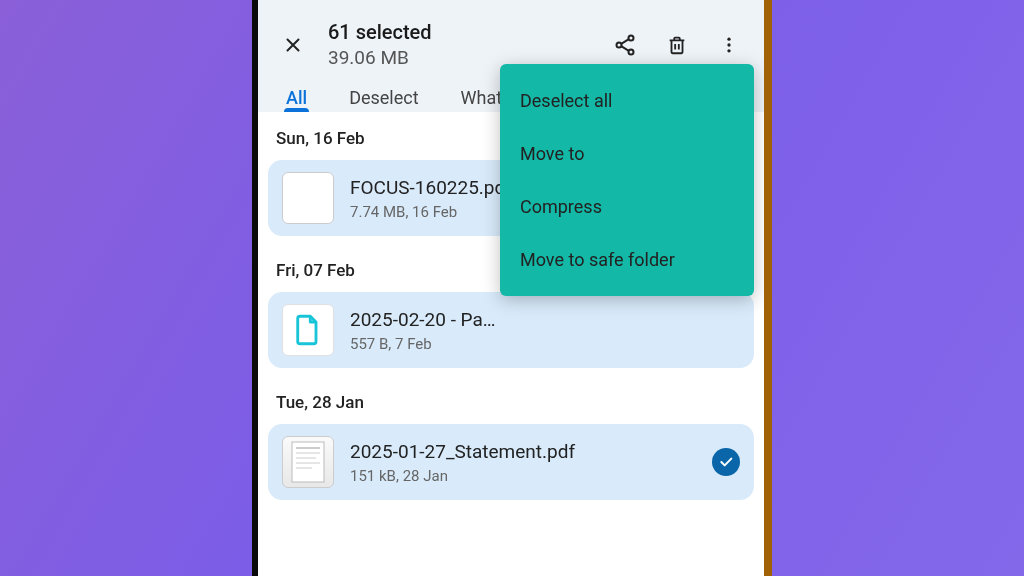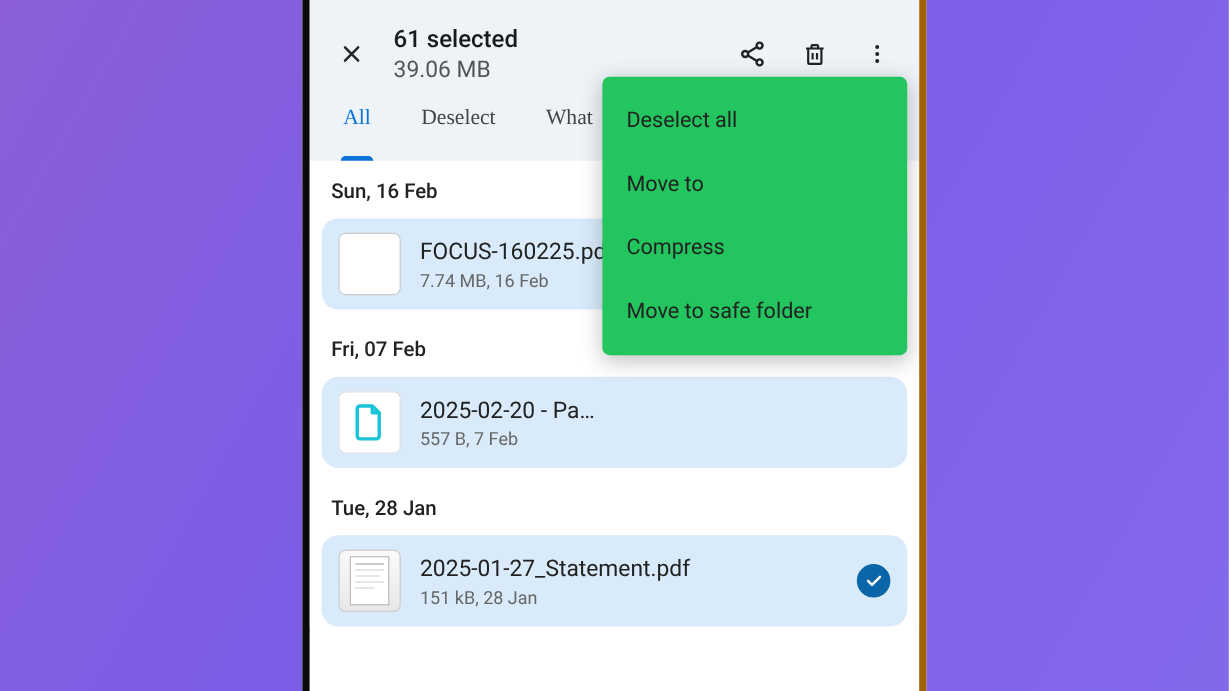--- a/index.html
+++ b/index.html
@@ -11,21 +11,21 @@
     background: linear-gradient(120deg, #8a5fd8 0%, #7b5de8 45%, #8468ea 100%);
     display: flex;
     justify-content: center;
   }
   .phone {
     width: 520px;
     height: 576px;
     background: #fff;
     position: relative;
     border-left: 6px solid #0a0a0a;
-    border-right: 6px solid #a16207;
+    border-right: 8px solid #a16207;
     overflow: hidden;
   }
   .header {
     background: #eef3f8;
     padding: 14px 14px 0 14px;
   }
   .header-row {
     display: flex;
     align-items: center;
     gap: 18px;
@@ -35,26 +35,25 @@
   .sel-text { flex:1; }
   .sel-title { font-size: 20px; font-weight: 500; color: #1a1a1a; }
   .sel-sub { font-size: 19px; color: #555; margin-top:2px;}
   .icon-btn { width: 34px; height: 34px; display:flex; align-items:center; justify-content:center; cursor:pointer;}
   .tabs {
     display:flex;
     gap: 34px;
     padding: 0 10px;
   }
   .tab {
-    padding: 8px 4px 26px 4px;
+    padding: 8px 4px 4px 4px;
     font-size: 18px;
     color: #444;
     position: relative;
     cursor:pointer;
-    font-family:Liberation Serif, serif;
   }
   .tab.active { color: #0b72d9; font-weight:500;}
   .tab.active::after {
     content:"";
     position:absolute;
     left: 2px; right: 2px; bottom: 0;
     height: 4px;
     background: #0b72d9;
     border-radius: 4px 4px 0 0;
   }
@@ -116,21 +115,21 @@
     width:28px; height:28px; border-radius:50%;
     background:#0a66a8;
     display:flex; align-items:center; justify-content:center;
     flex-shrink:0;
   }
   .menu {
     position:absolute;
     top: 64px;
     right: 10px;
     width: 254px;
-    background:#22c55e;
+    background:#14b8a6;
     border-radius: 6px;
     box-shadow: 0 4px 18px rgba(0,0,0,0.25);
     padding: 10px 0;
     z-index: 50;
   }
   .menu-item {
     padding: 16px 20px;
     font-size: 18px;
     color: #222;
     cursor:pointer;

